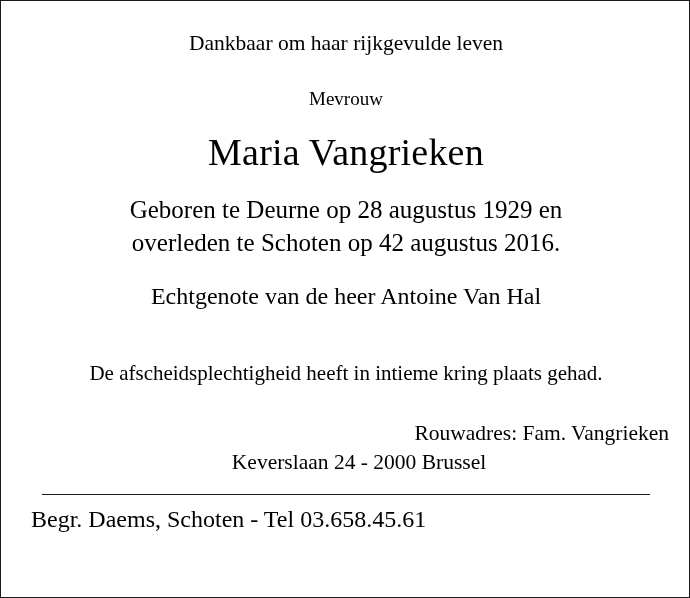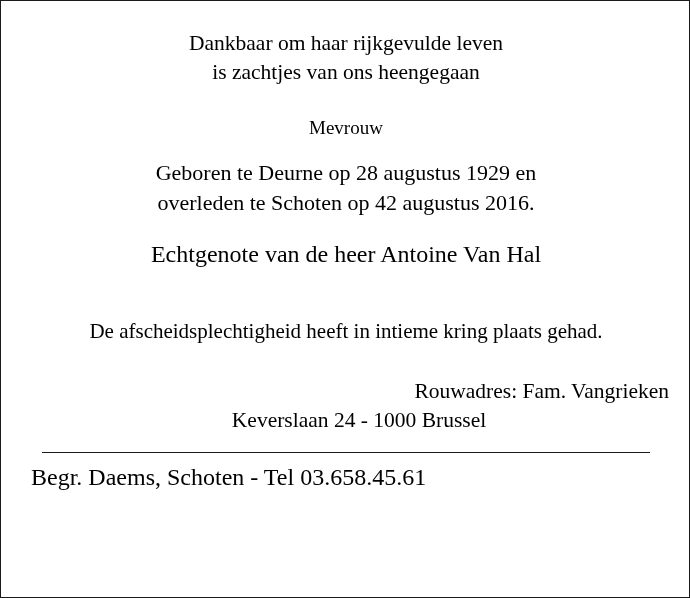--- a/index.html
+++ b/index.html
@@ -48,21 +48,21 @@
     font-size: 19px;
   }
   .name {
     margin-top: 22px;
     font-size: 38px;
     letter-spacing: 0.2px;
     line-height: 1.1;
   }
   .dates {
     margin-top: 19px;
-    font-size: 22px;
+    font-size: 25px;
     line-height: 1.32;
   }
   .dates div {
     white-space: nowrap;
   }
   .spouse {
     margin-top: 24px;
     font-size: 24px;
   }
   .ceremony {
@@ -101,38 +101,38 @@
   }
 </style>
 </head>
 <body>
 
 <div class="card">
   <div class="inner">
 
     <div class="block intro">
       <div>Dankbaar om haar rijkgevulde leven</div>
-      <div>is zachtjes van ons heengegaan</div>
     </div>
 
     <div class="block salutation">Mevrouw</div>
 
+    <div class="block name">Maria Vangrieken</div>
 
     <div class="block dates">
       <div>Geboren te Deurne op 28 augustus 1929 en</div>
       <div>overleden te Schoten op 42 augustus 2016.</div>
     </div>
 
     <div class="block spouse">Echtgenote van de heer Antoine Van Hal</div>
 
     <div class="block ceremony">De afscheidsplechtigheid heeft in intieme kring plaats gehad.</div>
 
     <div class="mourning">
       <div class="line1">Rouwadres: Fam. Vangrieken</div>
-      <div class="line2">Keverslaan 24 -  1000 Brussel</div>
+      <div class="line2">Keverslaan 24 -  2000 Brussel</div>
     </div>
 
     <div class="rule"></div>
 
     <div class="footer">
       <span>Begr. Daems, Schoten - Tel 03.658.45.61</span>
     </div>
 
   </div>
 </div>

